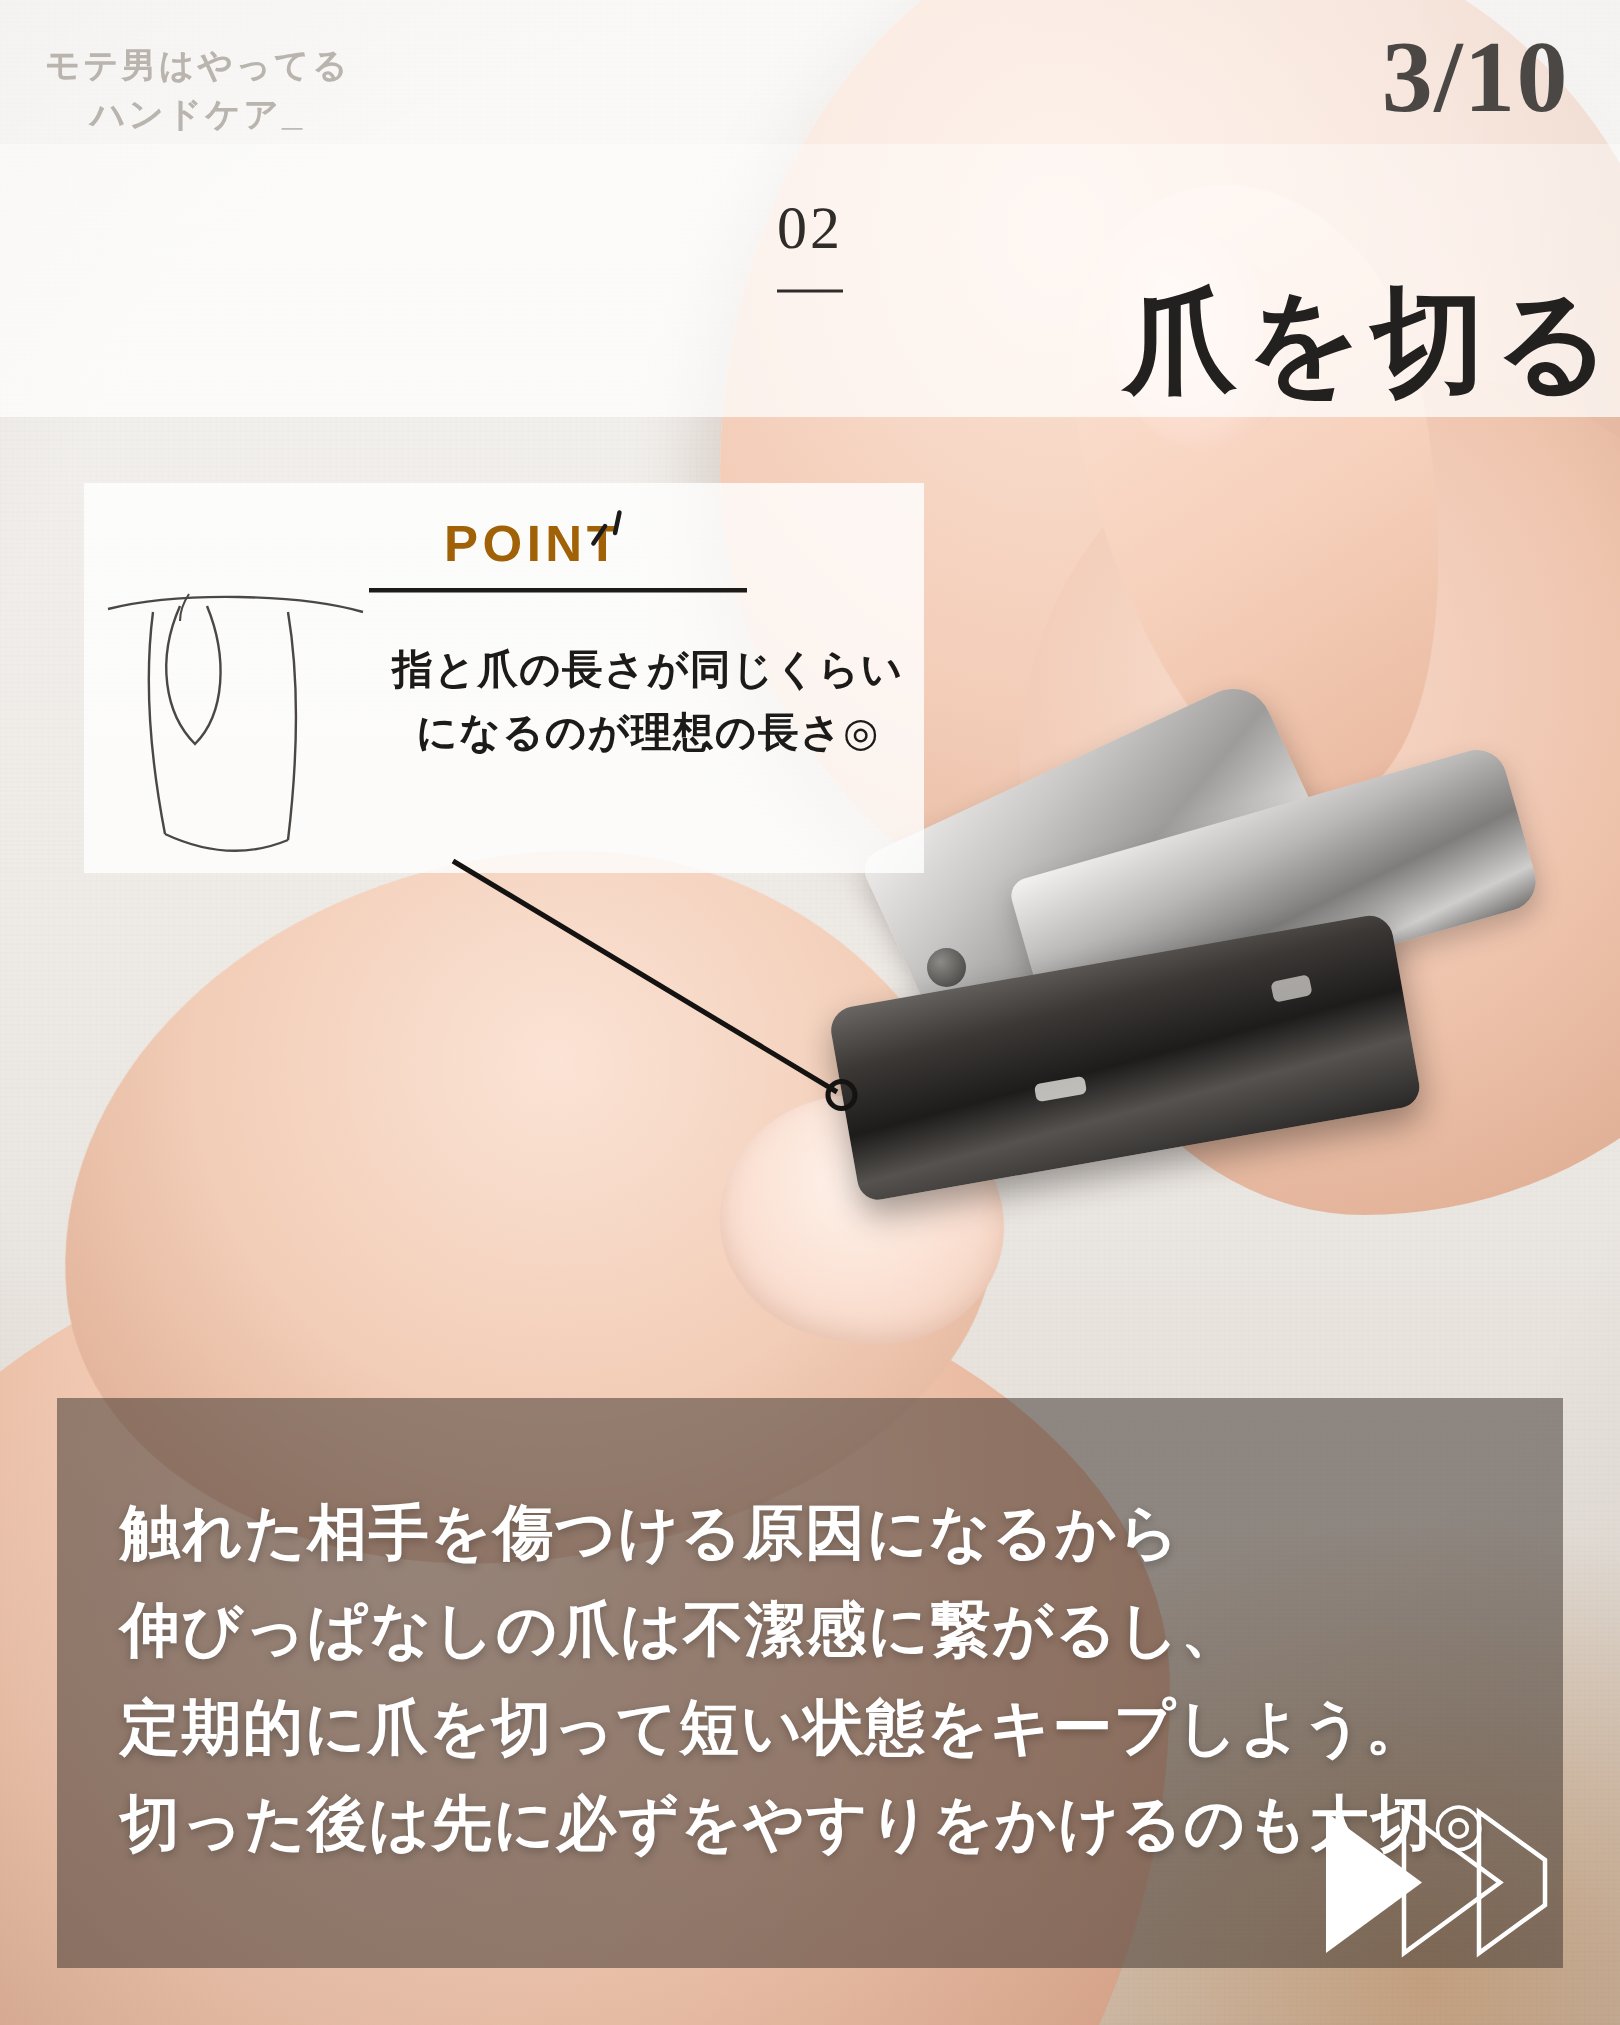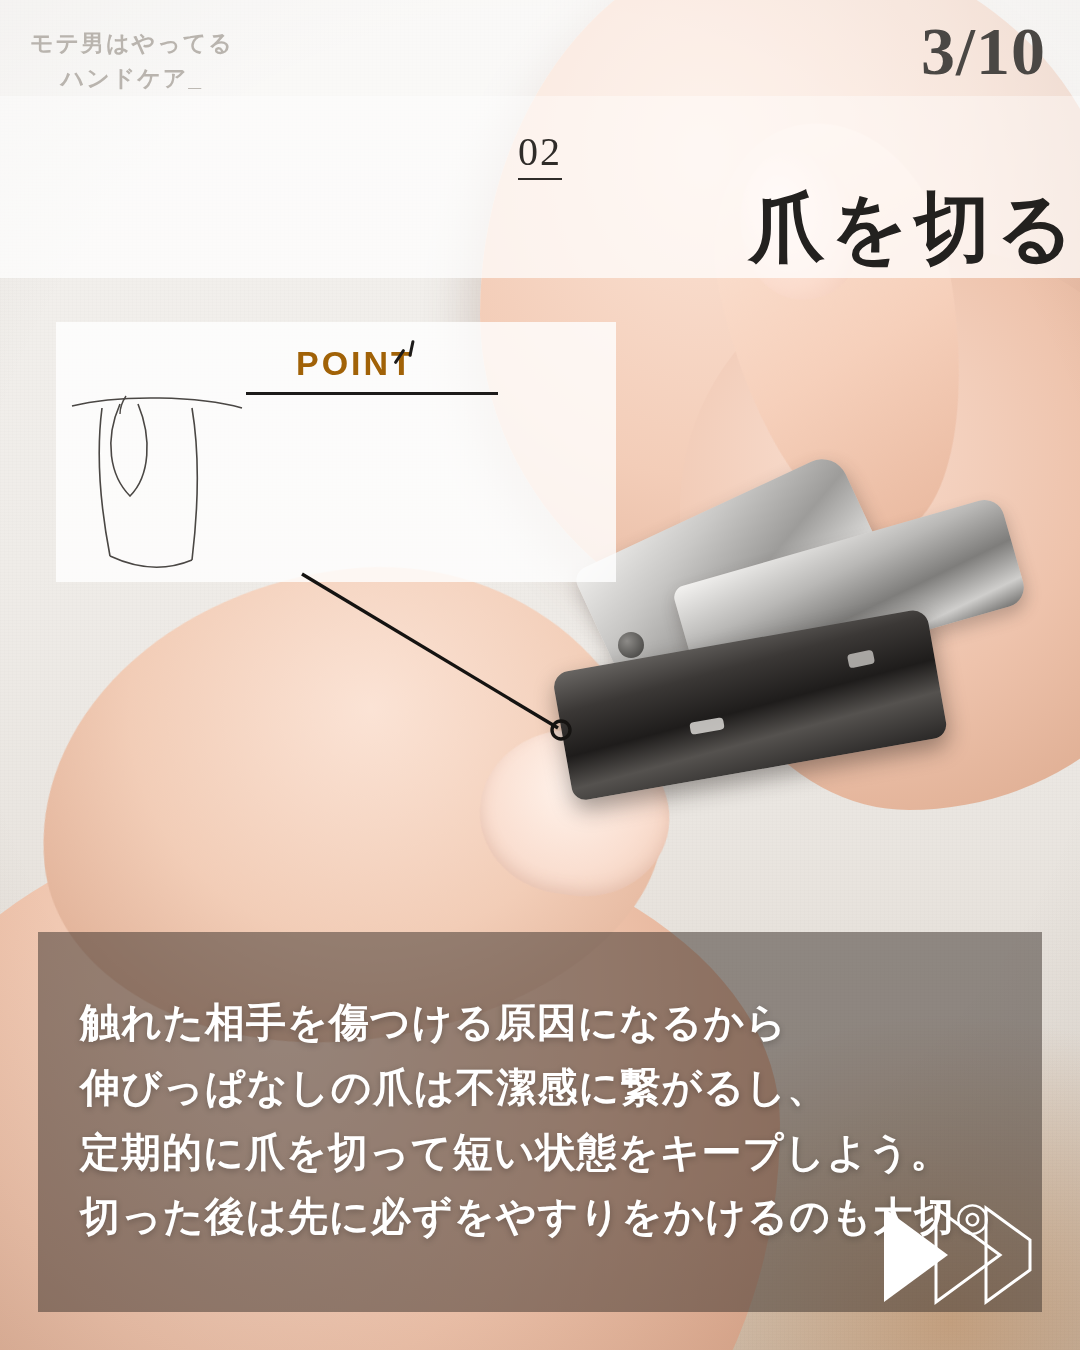--- a/index.html
+++ b/index.html
@@ -154,21 +154,21 @@
   .series-title {
     position: absolute;
     left: 30px; top: 26px;
     color: #b9b4ae;
     font-size: 23px;
     font-weight: bold;
     letter-spacing: 2px;
     line-height: 1.5;
     text-align: center;
   }
-  .series-title .line2 { display: block; }
+  .series-title .line2 { display: block; font-family: Liberation Mono, monospace; }
   .page-counter {
     position: absolute;
     right: 34px; top: 12px;
     font-family: "Liberation Serif", serif;
     font-size: 68px;
     font-weight: bold;
     color: #4a4744;
     letter-spacing: 1px;
   }
 
@@ -184,21 +184,21 @@
     left: 0; top: 128px;
     width: 1080px;
     text-align: center;
     font-family: "Liberation Serif", serif;
     font-size: 40px;
     color: #2f2c29;
     letter-spacing: 2px;
   }
   .step-number span {
     border-bottom: 2px solid #2f2c29;
-    padding-bottom: 4px;
+    padding-bottom: 19px;
   }
   .step-title {
     position: absolute;
     left: 0; top: 178px;
     width: 1080px;
     text-align: right;
     font-family: "Liberation Serif", serif;
     font-weight: bold;
     font-size: 76px;
     color: #23211f;
@@ -342,20 +342,24 @@
       <svg width="190" height="190" viewBox="0 0 190 190" xmlns="http://www.w3.org/2000/svg">
         <path d="M12,22 C60,10 140,12 182,24" fill="none" stroke="#4a4744" stroke-width="1.6"></path>
         <path d="M42,24 C36,70 40,120 50,172" fill="none" stroke="#4a4744" stroke-width="1.6"></path>
         <path d="M132,24 C140,72 138,126 132,176" fill="none" stroke="#4a4744" stroke-width="1.6"></path>
         <path d="M50,172 C80,186 108,186 132,176" fill="none" stroke="#4a4744" stroke-width="1.6"></path>
         <path d="M60,20 C44,56 50,92 70,112 C90,92 92,54 78,20" fill="none" stroke="#4a4744" stroke-width="1.6"></path>
         <path d="M66,12 C62,18 60,24 60,30" fill="none" stroke="#4a4744" stroke-width="1.4"></path>
       </svg>
     </div>
 
+    <div class="point-text">
+      <div>指と爪の長さが同じくらい</div>
+      <div>になるのが理想の長さ◎</div>
+    </div>
   </div>
 
   <div class="pointer-line">
     <svg width="320" height="190" viewBox="0 0 320 190" xmlns="http://www.w3.org/2000/svg">
       <line x1="22" y1="14" x2="278" y2="168" stroke="#151311" stroke-width="3.4"></line>
       <circle cx="281" cy="170" r="9" fill="none" stroke="#151311" stroke-width="3.4"></circle>
     </svg>
   </div>
 
   <div class="caption-box"></div>

